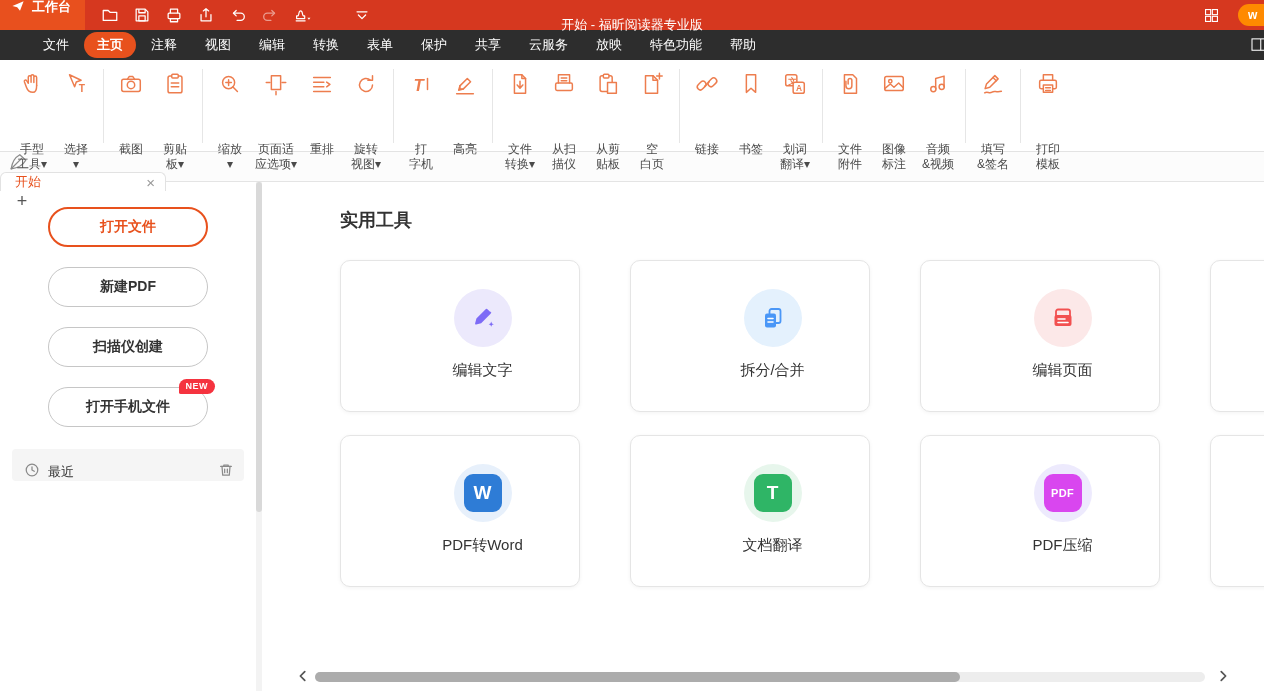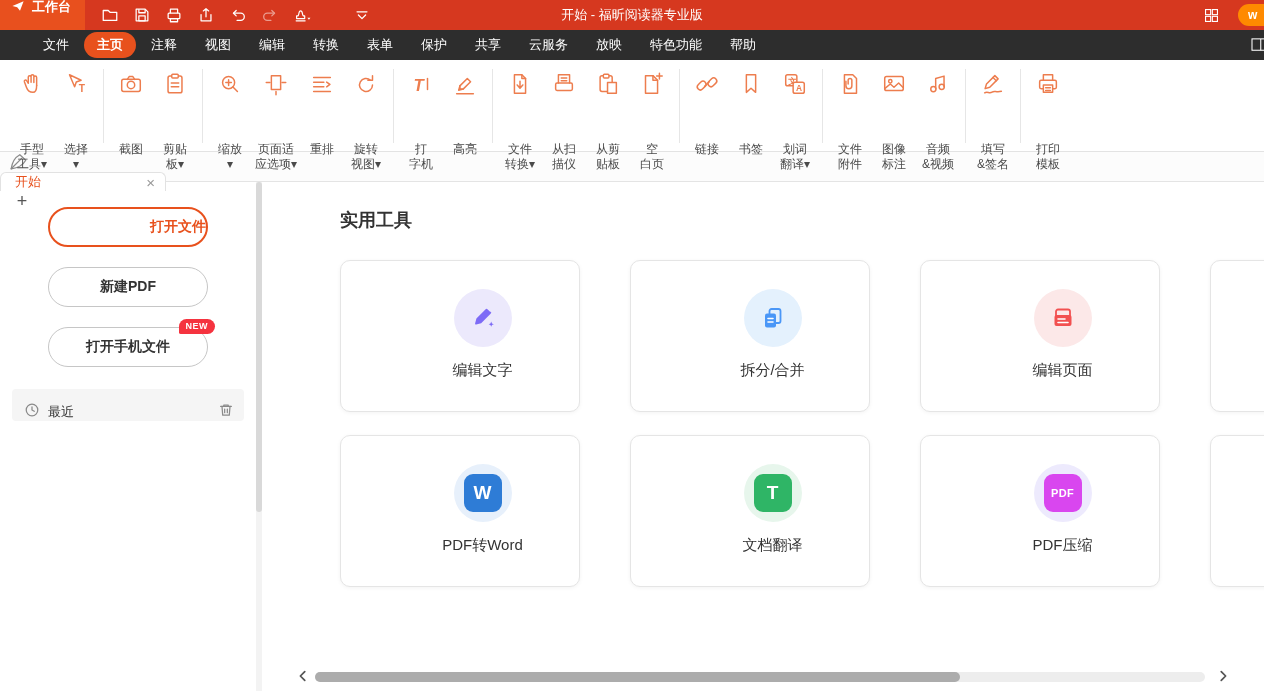--- a/index.html
+++ b/index.html
@@ -10,21 +10,21 @@
   .titlebar { position:absolute; top:0; left:0; right:0; height:30px; background:#D6381F;
     display:flex; align-items:center; color:#fff; z-index:30; }
   .workspace { height:30px; background:#E8501E; display:flex; align-items:center; gap:6px;
     padding:0 14px 16px 10px; font-size:13px; font-weight:bold; cursor:pointer; }
   .qat { display:flex; align-items:center; gap:6px; margin-left:12px; }
   .qbtn { width:26px; height:24px; display:flex; align-items:center; justify-content:center;
     border-radius:3px; position:relative; }
   .qbtn svg { display:block; }
   .qbtn.dim { opacity:.5; }
   .qgap { width:22px; }
-  .win-title { position:absolute; left:0; right:0; top:0; height:30px; display:flex;
+  .win-title { position:absolute; left:0; right:0; top:10px; height:30px; display:flex;
     align-items:center; justify-content:center; font-size:13px; pointer-events:none; }
   .tb-right { margin-left:auto; display:flex; align-items:center; gap:14px; padding-right:0; z-index:2; }
   .member-pill { height:22px; width:52px; margin-right:-26px; background:#FF8A00; border-radius:11px;
     display:flex; align-items:center; padding-left:10px; font-size:12px; font-weight:bold; color:#fff; }
 
   
   .menubar { position:absolute; top:30px; left:0; right:0; height:30px; background:#2D2D2D;
     display:flex; align-items:center; padding-left:30px; gap:2px; z-index:29; }
   .menu-item { color:#fff; font-size:13px; padding:4px 13px; border-radius:13px; cursor:pointer; white-space:nowrap; }
   .menu-item.active { background:#E8511D; font-weight:bold; }
@@ -52,21 +52,21 @@
   .tab-label { color:#E8511D; font-size:13px; flex:1; }
   .tab-close { color:#999; font-size:15px; line-height:1; cursor:pointer; }
   .newtab { width:28px; height:29px; display:flex; align-items:center; justify-content:center;
     color:#555; font-size:18px; margin-left:8px; cursor:pointer; }
 
   
   .sidebar { position:absolute; top:182px; left:0; width:256px; bottom:0; background:#fff; z-index:26; }
   .side-btn { position:relative; width:160px; height:40px; margin:20px auto 0; border:1px solid #C6C6C6;
     border-radius:20px; display:flex; align-items:center; justify-content:center; font-size:14px;
     font-weight:bold; color:#333; background:#fff; cursor:pointer; }
-  .side-btn.first { margin-top:25px;justify-content:flex-end; }
+  .side-btn.first { margin-top:25px; }
   .side-btn.primary { border:2px solid #E8511D; color:#E8511D; }
   .badge { position:absolute; top:-9px; right:-8px; background:#F5333F; color:#fff; font-size:9px;
     font-weight:bold; padding:2px 7px 3px; border-radius:8px 8px 8px 2px; letter-spacing:.5px; }
   .recent { margin:22px 12px 0; height:32px; background:#F5F5F5; border-radius:4px; display:flex;
     align-items:flex-end; padding:0 10px 0 12px; gap:8px; font-size:13px; color:#333; cursor:pointer; }
   .recent .spacer { flex:1; }
   .gicon svg path, .gicon svg circle { stroke:#8A8A8A; fill:none; stroke-width:1.4;
     stroke-linecap:round; stroke-linejoin:round; }
 
   
@@ -472,20 +472,23 @@
 </div>
 
 <div class="sidebar">
   <div class="side-btn first primary">
     <span>打开文件</span>
   </div>
   <div class="side-btn">
     <span>新建PDF</span>
   </div>
   <div class="side-btn">
+    <span>扫描仪创建</span>
+  </div>
+  <div class="side-btn">
     <span>打开手机文件</span>
     <span class="badge">NEW</span>
   </div>
   <div class="recent">
     <span class="gicon">
       <svg width="16" height="16" viewBox="0 0 18 18">
           <circle cx="9" cy="9" r="6.5"></circle>
           <path d="M9 5.5V9l2.5 1.5"></path>
         </svg>
     </span>

